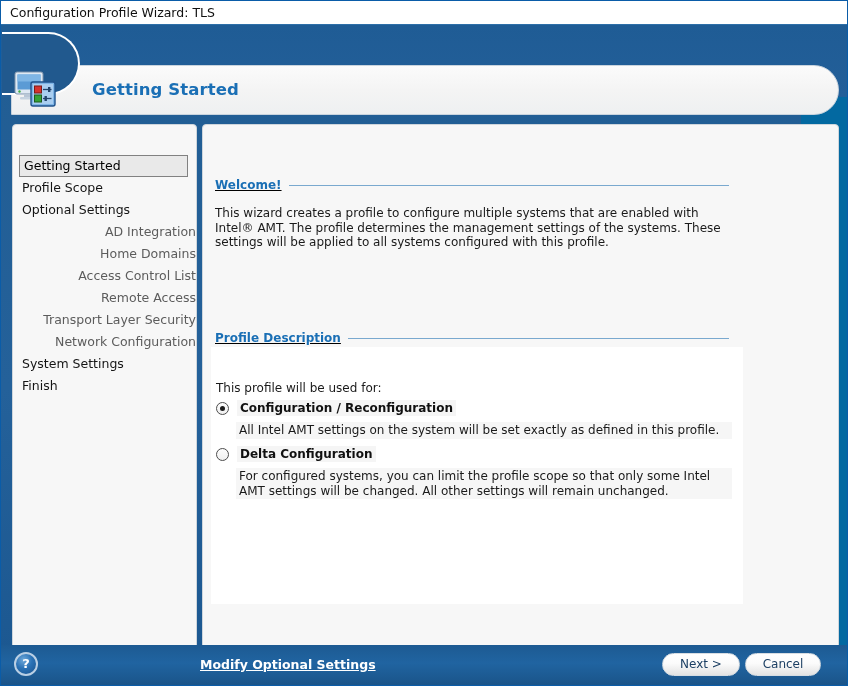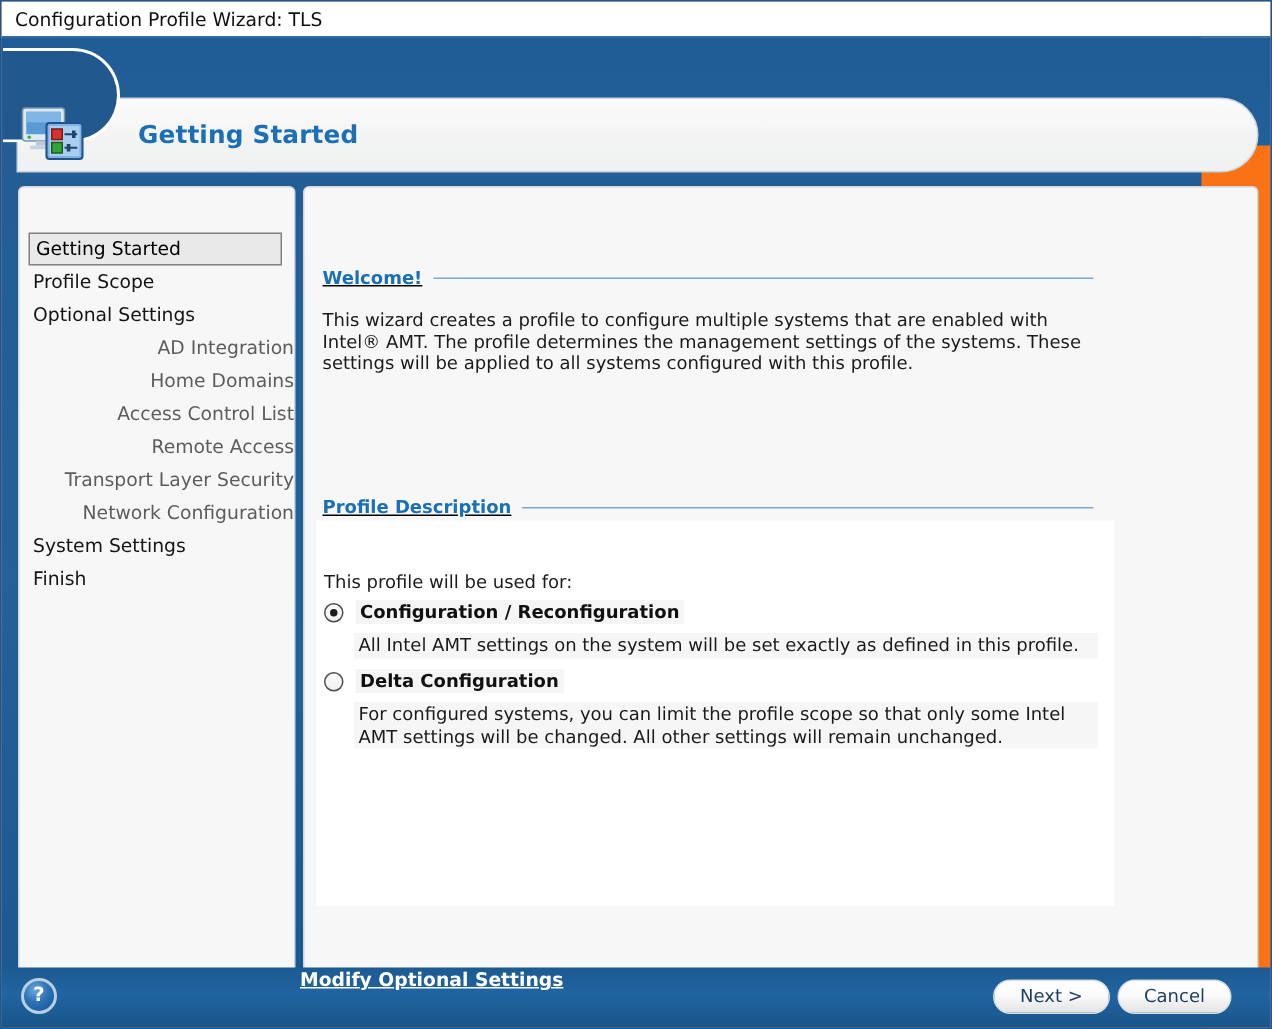--- a/index.html
+++ b/index.html
@@ -16,21 +16,21 @@
   }
 
   
   .window {
     position: absolute;
     left: 0; top: 0;
     width: 848px;
     height: 686px;
     box-sizing: border-box;
     border: 1px solid #0a5ca8;
-    background: #f97316;
+    background: #0369a1;
     overflow: hidden;
   }
 
   
   .titlebar {
     position: absolute;
     left: 0; top: 0;
     width: 846px;
     height: 24px;
     background: #ffffff;
@@ -279,21 +279,21 @@
     box-sizing: border-box;
     color: #ffffff;
     font-size: 13px;
     font-weight: bold;
     text-align: center;
     line-height: 20px;
   }
   .modify-link {
     position: absolute;
     left: 199px;
-    top: 0;
+    top: 12px;
     font-size: 12.5px;
     font-weight: bold;
     color: #ffffff;
     text-decoration: underline;
     cursor: pointer;
     white-space: nowrap;
     text-align: center;
   }
   .btn {
     position: absolute;

